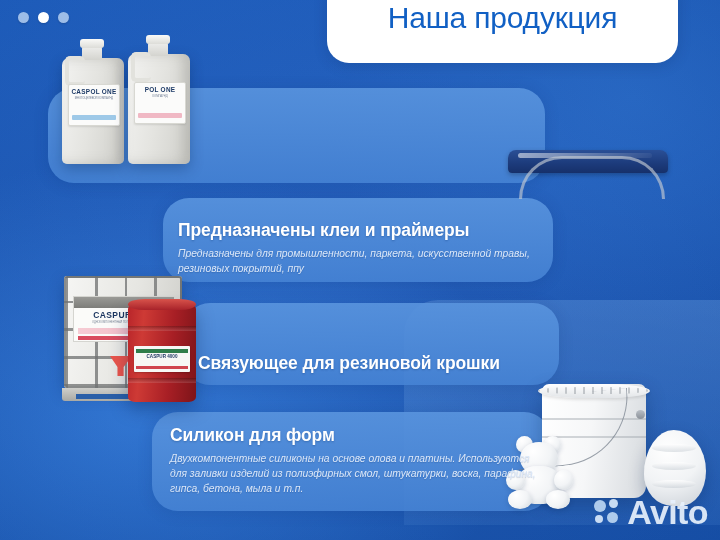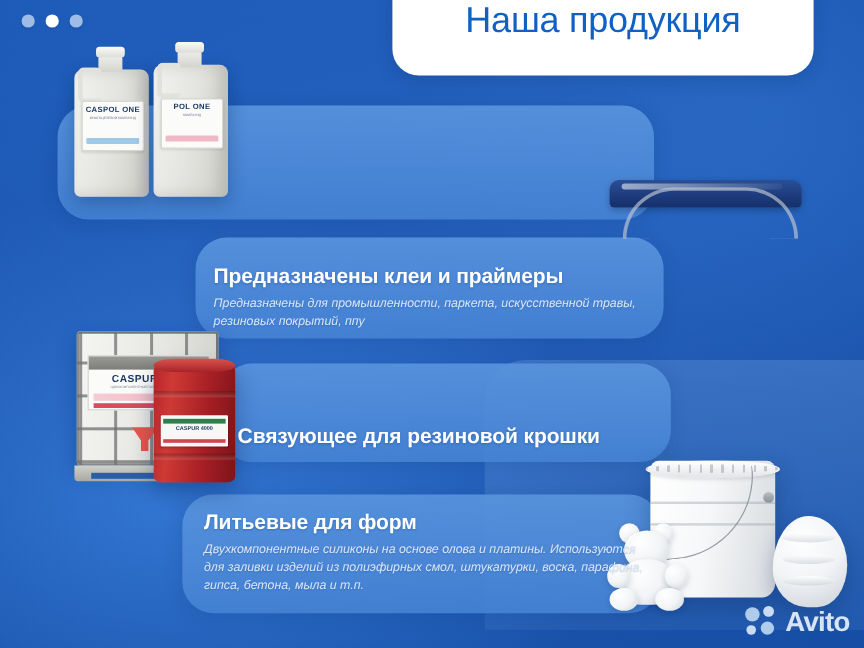--- a/index.html
+++ b/index.html
@@ -355,21 +355,21 @@
     z-index: 45;
     opacity: 0.92;
   }
   .avito-mark { position: relative; width: 27px; height: 27px; }
   .avito-mark span { position: absolute; border-radius: 50%; background: #9ec2ea; }
   .am1 { width: 12px; height: 12px; left: 0;    top: 1px;  background:#bcd6f2 !important; }
   .am2 { width: 9px;  height: 9px;  left: 15px; top: 0;    background:#d8e8fa !important; }
   .am3 { width: 8px;  height: 8px;  left: 1px;  top: 16px; background:#d8e8fa !important; }
   .am4 { width: 11px; height: 11px; left: 13px; top: 13px; background:#bcd6f2 !important; }
   .avito-word {
-    font-size: 23px; font-weight: bold; color: #e8f1fc; letter-spacing: -0.6px;
+    font-size: 34px; font-weight: bold; color: #e8f1fc; letter-spacing: -0.6px;
   }
 </style>
 </head>
 <body>
 
 <div id="stage">
 
   <div class="bg-base"></div>
   <div class="panel-soft"></div>
 
@@ -450,21 +450,21 @@
     </div>
   </div>
 
   <div class="card" id="card-3"></div>
   <div class="card-body" id="body-3">
     <div class="card-title">Связующее для резиновой крошки</div>
   </div>
 
   <div class="card" id="card-4"></div>
   <div class="card-body" id="body-4">
-    <div class="card-title">Литьевые для форм</div>
+    <div class="card-title">Силикон для форм</div>
     <div class="card-desc">Двухкомпонентные силиконы на основе олова и платины. Используются для заливки изделий из полиэфирных смол, штукатурки, воска, парафина, гипса, бетона, мыла и т.п.</div>
   </div>
 
   <div class="art" style="left:506px; top:372px; width:200px; height:152px;">
     <div class="pail">
       <div class="pail-band" style="top:34px;"></div>
       <div class="pail-band" style="top:52px;"></div>
       <div class="pail-ear"></div>
       <div class="pail-rim">
         <div class="pail-rim-notch"></div>

